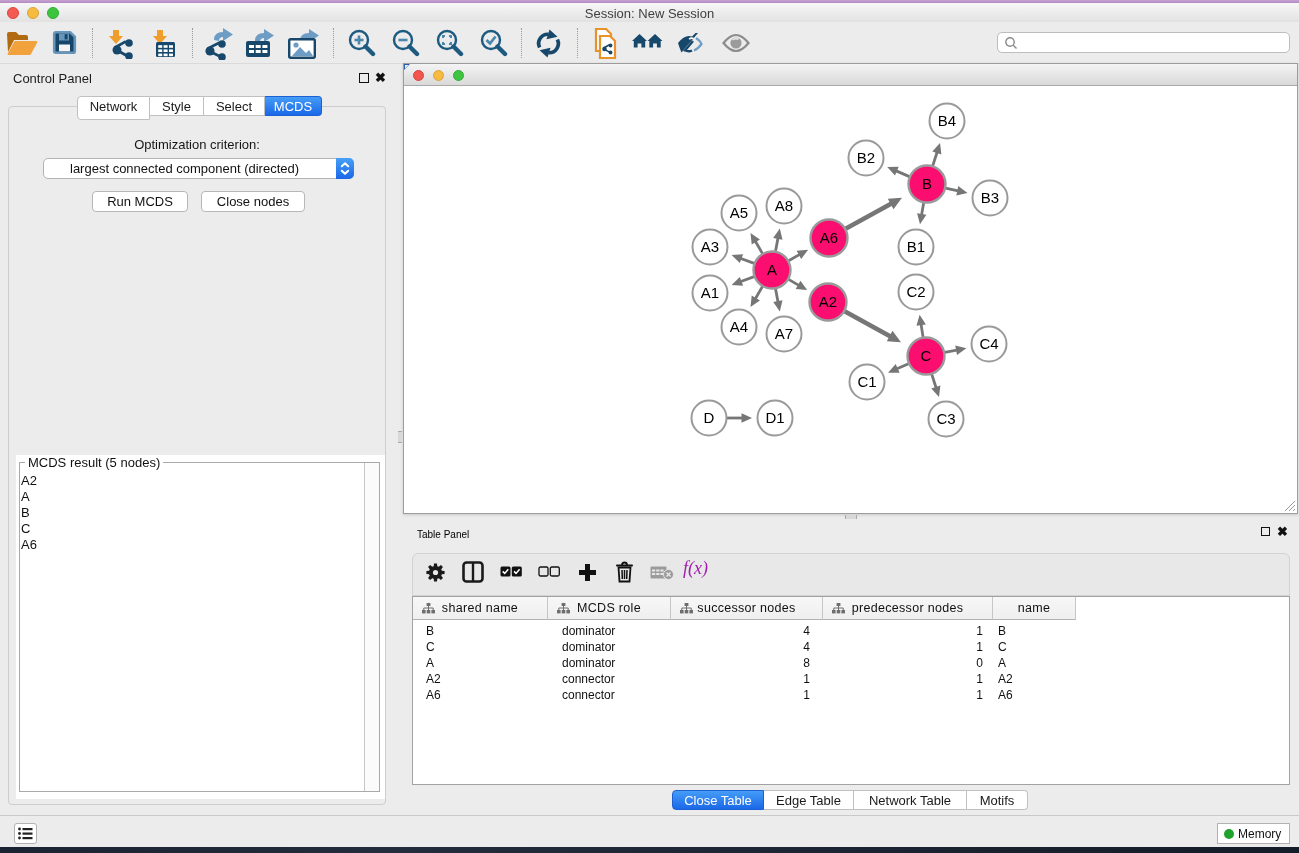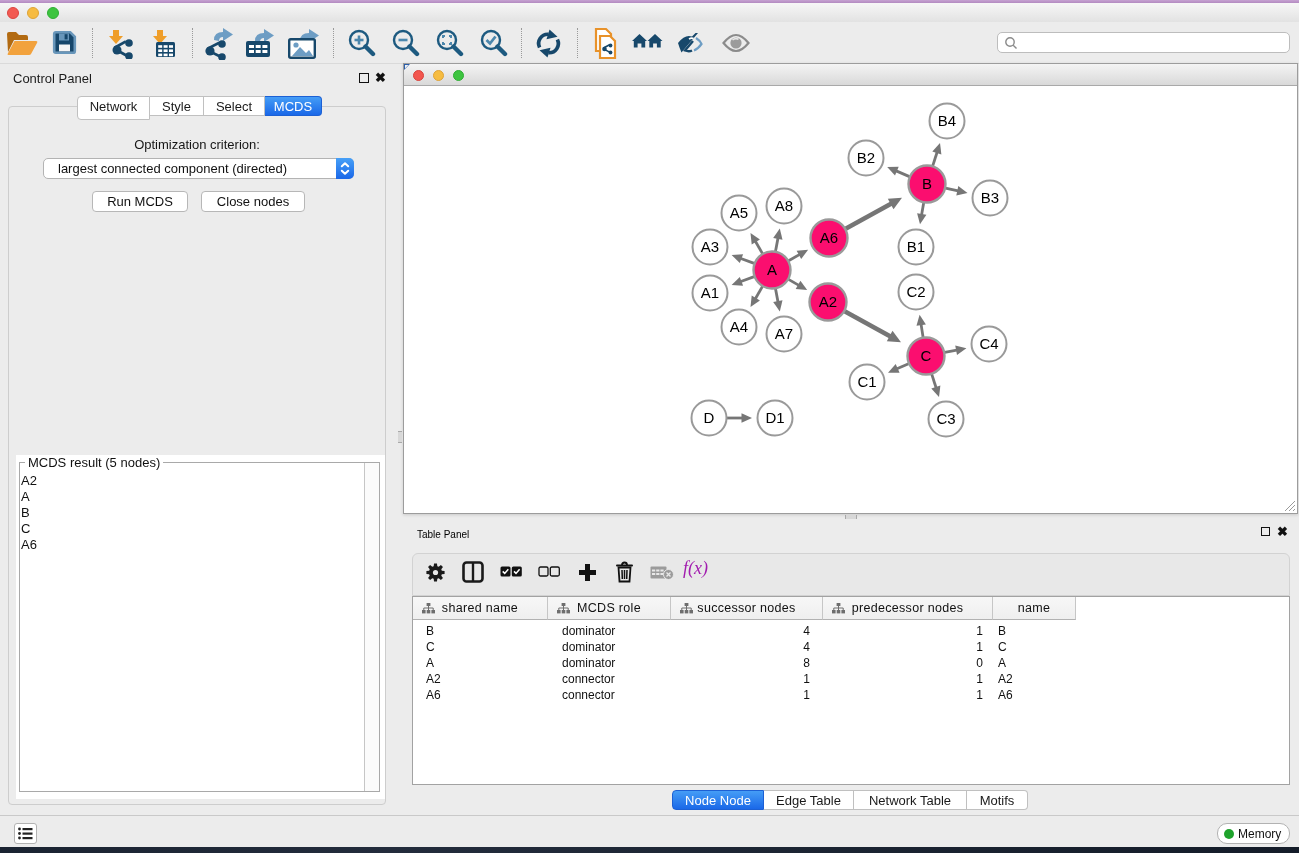--- a/index.html
+++ b/index.html
@@ -14,20 +14,21 @@
 </style>
 </head>
 <body>
 
 <div class="abs" style="left:0;top:0;width:1299px;height:3px;background:linear-gradient(#c7a3d2,#b38ac1);"></div>
 
 <div class="abs" style="left:0;top:3px;width:1299px;height:19px;background:linear-gradient(#f7f7f7,#e2e2e2);">
   <div class="tl" style="left:7px;top:4px;width:12px;height:12px;background:#f25a52;border:0.5px solid #dc4440;"></div>
   <div class="tl" style="left:27px;top:4px;width:12px;height:12px;background:#f6bb41;border:0.5px solid #dfa336;"></div>
   <div class="tl" style="left:47px;top:4px;width:12px;height:12px;background:#3dc43f;border:0.5px solid #2fae34;"></div>
+  <div class="abs" style="left:0;right:0;top:3px;text-align:center;font-size:13px;color:#404040;">Session: New Session</div>
 </div>
 
 <div class="abs" id="toolbar" style="left:0;top:22px;width:1299px;height:42px;background:#ececec;border-bottom:1px solid #dadada;"></div>
 
 <div class="abs" style="left:92px;top:28px;height:30px;border-left:1px dotted #9a9a9a;"></div>
 <div class="abs" style="left:192px;top:28px;height:30px;border-left:1px dotted #9a9a9a;"></div>
 <div class="abs" style="left:333px;top:28px;height:30px;border-left:1px dotted #9a9a9a;"></div>
 <div class="abs" style="left:521px;top:28px;height:30px;border-left:1px dotted #9a9a9a;"></div>
 <div class="abs" style="left:577px;top:28px;height:30px;border-left:1px dotted #9a9a9a;"></div>
 
@@ -250,21 +251,21 @@
 
 <div class="abs" style="left:77px;top:96px;height:20px;font-size:13px;">
   <div class="abs" style="left:0;width:73px;height:24px;background:#fff;border:1px solid #c0c0c0;border-radius:4px 0 0 4px;text-align:center;line-height:19px;color:#1a1a1a;">Network</div>
   <div class="abs" style="left:73px;width:54px;height:20px;background:#fff;border:1px solid #c0c0c0;border-left:none;text-align:center;line-height:19px;color:#1a1a1a;">Style</div>
   <div class="abs" style="left:127px;width:61px;height:20px;background:#fff;border:1px solid #c0c0c0;border-left:none;text-align:center;line-height:19px;color:#1a1a1a;">Select</div>
   <div class="abs" style="left:188px;width:57px;height:20px;background:linear-gradient(#459df6,#1a68e8);border:1px solid #1c60d4;border-left:none;border-radius:0 4px 4px 0;text-align:center;line-height:19px;color:#fff;">MCDS</div>
 </div>
 
 <div class="abs" style="left:8px;top:137px;width:378px;text-align:center;font-size:13px;color:#161616;">Optimization criterion:</div>
 <div class="abs" style="left:43px;top:158px;width:311px;height:21px;background:#fff;border:1px solid #b3b3b3;border-radius:5px;">
-  <div class="abs" style="left:14px;top:2px;font-size:13px;color:#111;">largest connected component (directed)</div>
+  <div class="abs" style="left:26px;top:2px;font-size:13px;color:#111;">largest connected component (directed)</div>
   <div class="abs" style="right:-1px;top:-1px;width:18px;height:21px;background:linear-gradient(#47a0f7,#1a67e8);border-radius:0 5px 5px 0;">
     <svg width="18" height="21" viewBox="0 0 18 21">
         <g stroke="#fff" stroke-width="2" fill="none" stroke-linecap="round" stroke-linejoin="round">
           <path d="M5.8,8.2 L9,5.2 L12.2,8.2"></path>
           <path d="M5.8,12.8 L9,15.8 L12.2,12.8"></path>
         </g>
       </svg>
   </div>
 </div>
 <div class="abs" style="left:92px;top:191px;width:96px;height:21px;background:#fff;border:1px solid #b7b7b7;border-radius:4px;text-align:center;line-height:20px;font-size:13px;color:#111;">Run MCDS</div>
@@ -459,36 +460,36 @@
   <div id="tbody" class="abs" style="left:0;top:26px;width:876px;font-size:12px;color:#111;">
     <div class="abs" style="left:13px;top:0;line-height:16px;">B<br>C<br>A<br>A2<br>A6</div>
     <div class="abs" style="left:149px;top:0;line-height:16px;">dominator<br>dominator<br>dominator<br>connector<br>connector</div>
     <div class="abs" style="left:300px;top:0;width:97px;text-align:right;line-height:16px;">4<br>4<br>8<br>1<br>1</div>
     <div class="abs" style="left:470px;top:0;width:100px;text-align:right;line-height:16px;">1<br>1<br>0<br>1<br>1</div>
     <div class="abs" style="left:585px;top:0;line-height:16px;">B<br>C<br>A<br>A2<br>A6</div>
   </div>
 </div>
 
 <div class="abs" style="left:672px;top:790px;height:20px;font-size:13px;">
-  <div class="abs" style="left:0;width:92px;height:20px;background:linear-gradient(#459df6,#1a68e8);border:1px solid #1c60d4;border-radius:4px 0 0 4px;text-align:center;line-height:19px;color:#fff;">Node Node</div>
+  <div class="abs" style="left:0;width:92px;height:20px;background:linear-gradient(#459df6,#1a68e8);border:1px solid #1c60d4;border-radius:4px 0 0 4px;text-align:center;line-height:19px;color:#fff;">Close Table</div>
   <div class="abs" style="left:92px;width:90px;height:20px;background:#fff;border:1px solid #c0c0c0;border-left:none;text-align:center;line-height:19px;color:#1a1a1a;">Edge Table</div>
   <div class="abs" style="left:182px;width:113px;height:20px;background:#fff;border:1px solid #c0c0c0;border-left:none;text-align:center;line-height:19px;color:#1a1a1a;">Network Table</div>
   <div class="abs" style="left:295px;width:61px;height:20px;background:#fff;border:1px solid #c0c0c0;border-left:none;border-radius:0 4px 4px 0;text-align:center;line-height:19px;color:#1a1a1a;">Motifs</div>
 </div>
 
 <div class="abs" style="left:0;top:815px;width:1299px;height:32px;background:#ececec;border-top:1px solid #c9c9c9;"></div>
 <div class="abs" style="left:14px;top:823px;width:23px;height:21px;background:#fff;border:1px solid #b2b2b2;border-radius:3px;">
   <svg width="15" height="13" style="position:absolute;left:3px;top:3px;" viewBox="0 0 15 13">
     <g fill="#222">
         <circle cx="1.5" cy="2" r="1.4"></circle>
         <circle cx="1.5" cy="6.5" r="1.4"></circle>
         <circle cx="1.5" cy="11" r="1.4"></circle>
         <rect x="4.5" y="1" width="10" height="2.2"></rect>
         <rect x="4.5" y="5.5" width="10" height="2.2"></rect>
         <rect x="4.5" y="10" width="10" height="2.2"></rect>
       </g>
   </svg>
 </div>
-<div class="abs" style="left:1217px;top:823px;width:73px;height:21px;background:#fff;border:1px solid #b2b2b2;border-radius:10px;">
+<div class="abs" style="left:1217px;top:823px;width:73px;height:21px;background:#fff;border:1px solid #b2b2b2;border-radius:0;">
   <div class="tl" style="left:6px;top:5px;width:10px;height:10px;background:#1fa32c;"></div>
   <div class="abs" style="left:20px;top:3px;font-size:12px;color:#111;">Memory</div>
 </div>
 <div class="abs" style="left:0;top:847px;width:1299px;height:6px;background:linear-gradient(90deg,#1a2331,#232c3c 30%,#1c2533 60%,#141c29);"></div>
 
 </body></html>

